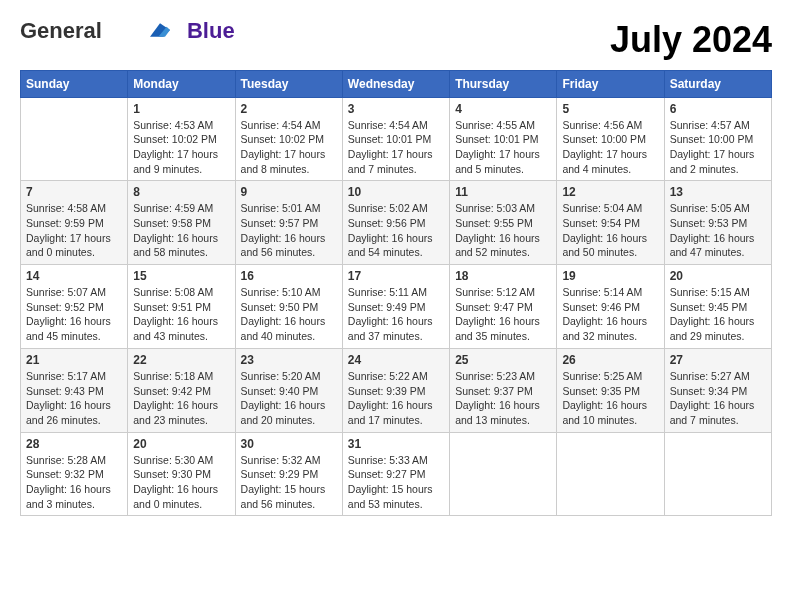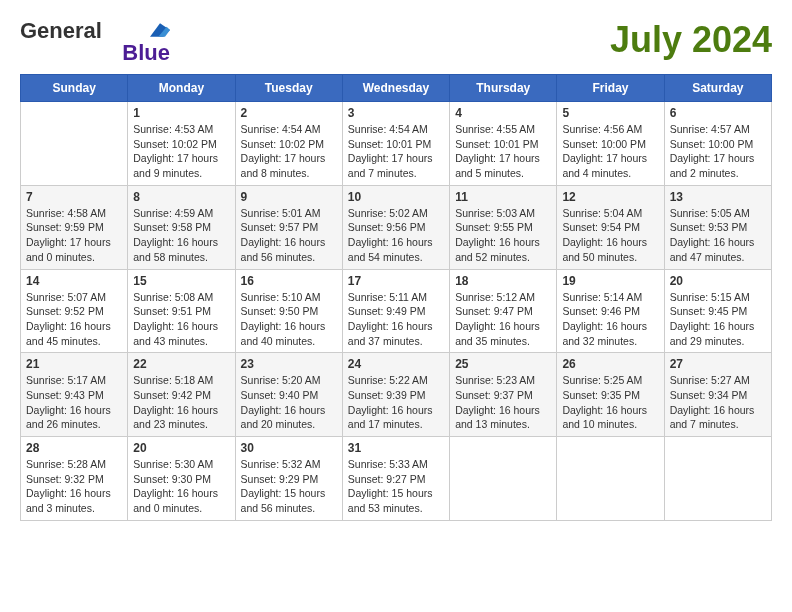--- a/index.html
+++ b/index.html
@@ -11,58 +11,57 @@
       padding: 20px;
     }
     .header-section {
       display: flex;
       justify-content: space-between;
       align-items: flex-start;
       margin-bottom: 10px;
     }
     .logo {
       display: flex;
-      flex-direction: column;
-      align-items: flex-end;
+      align-items: center;
     }
     .logo-text {
       font-size: 22px;
       font-weight: bold;
       color: #333;
       line-height: 1;
     }
     .logo-icon {
       width: 20px;
       height: 14px;
       margin-left: 48px;
       margin-top: -2px;
     }
     .title-area {
       text-align: right;
     }
     .month-title {
       font-size: 36px;
       font-weight: bold;
-      color: #4d7c0f;
+      color: #000000;
       line-height: 1.1;
     }
     .location-title {
       font-size: 16px;
       color: #333;
       font-weight: normal;
     }
     table {
       width: 100%;
       border-collapse: collapse;
       font-size: 11px;
     }
     thead tr th {
       background-color: #3a6abf;
       color: white;
-      text-align: center;
+      text-align: left;
       padding: 6px 5px;
       font-size: 12px;
       font-weight: bold;
       border: 1px solid #2a5aaf;
     }
     tbody tr td {
       border: 1px solid #ccc;
       vertical-align: top;
       padding: 4px 5px;
       min-height: 70px;

